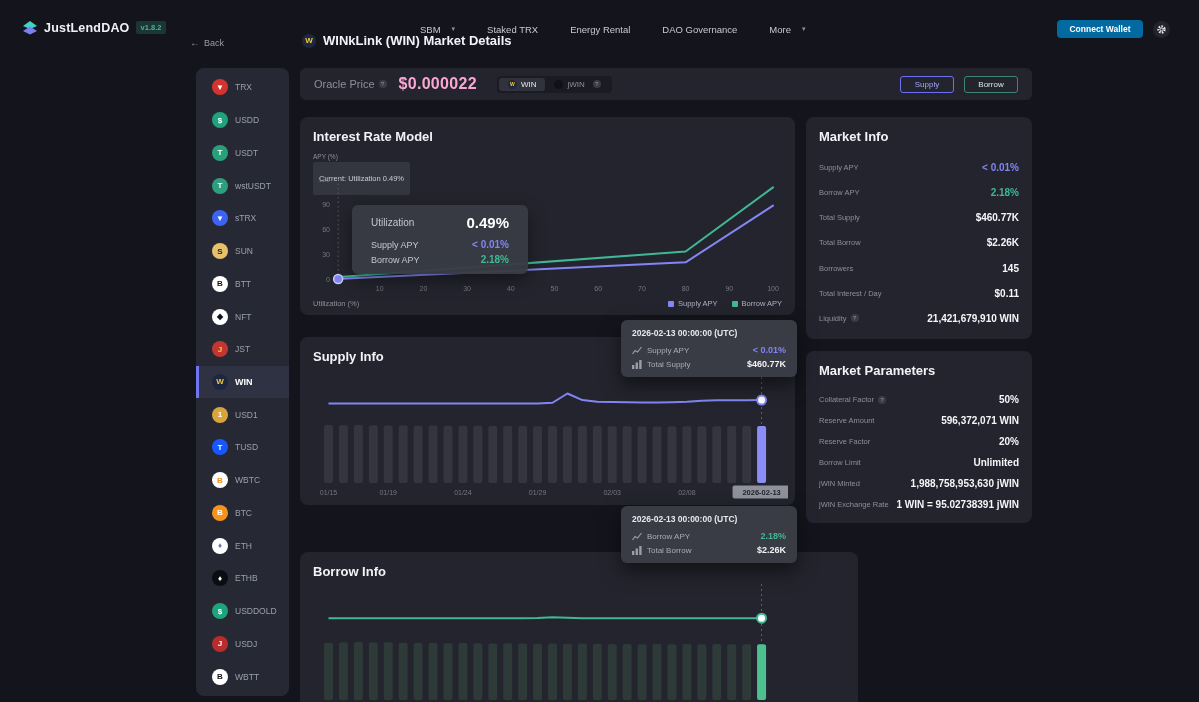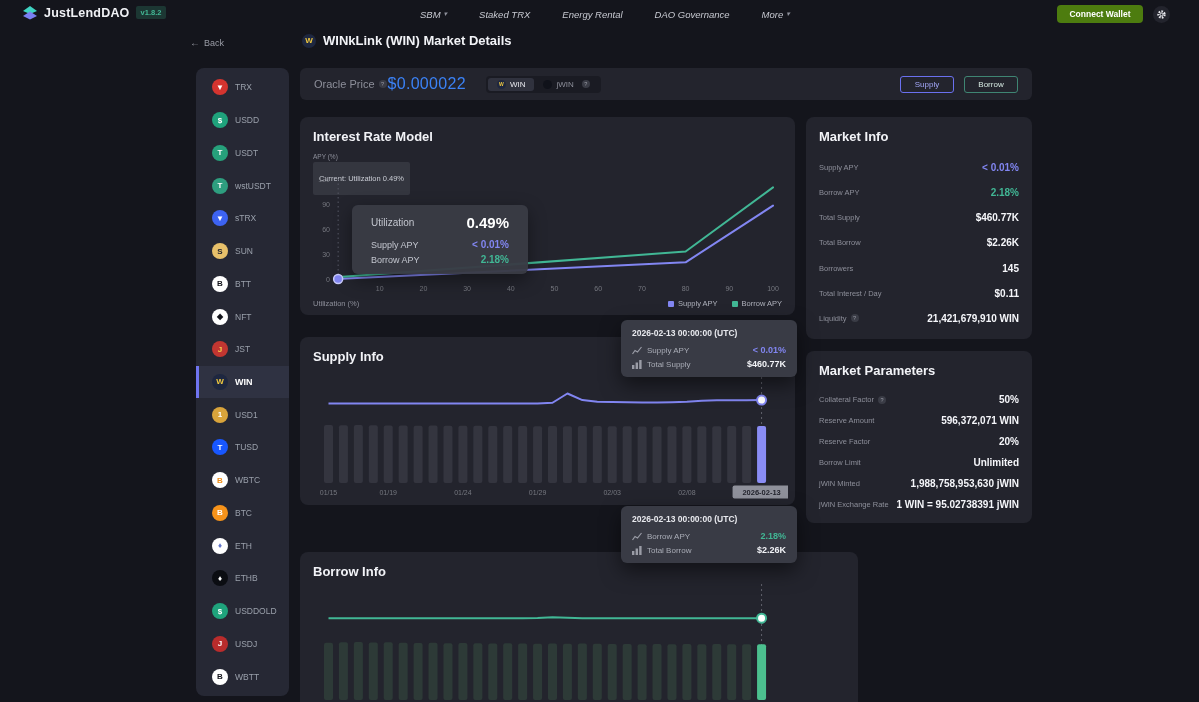--- a/index.html
+++ b/index.html
@@ -1,26 +1,26 @@
 <!DOCTYPE html>
 <html><head>
 <meta charset="utf-8">
 <style>
   html,body{margin:0;padding:0;background:#14151c;font-family:"Liberation Sans",sans-serif;}
   #app{position:relative;width:1199px;height:702px;overflow:hidden;background:#14151c;color:#e8e9ee;}
 
   
-  .topbar{position:absolute;left:0;top:1px;width:100%;height:26px;}
+  .topbar{position:absolute;left:0;top:16px;width:100%;height:26px;}
   .logo{position:absolute;left:22px;top:4px;display:flex;align-items:center;gap:6px;cursor:pointer;}
   .logo-text{font-size:12.5px;font-weight:bold;color:#f0f1f5;letter-spacing:.2px;}
   .badge-version{background:#1c3733;color:#43b795;font-size:7.5px;padding:2px 5px;border-radius:2px;font-weight:bold;}
   .top-nav{position:absolute;left:420px;top:0;height:26px;display:flex;align-items:center;gap:32px;}
-  .nav-item{font-size:9.5px;color:#c7c9d1;cursor:pointer;display:flex;gap:3px;align-items:center;white-space:nowrap;font-style:italic;}
+  .nav-item{font-size:9.5px;color:#c7c9d1;cursor:pointer;display:flex;gap:11px;align-items:center;white-space:nowrap;}
   .caret{font-size:7px;color:#8d8f9a;}
-  .connect-btn{position:absolute;right:56px;top:4px;width:86px;height:18px;background:#4d7c0f;border-radius:4px;color:#fff;font-size:8.5px;font-weight:bold;display:flex;align-items:center;justify-content:center;cursor:pointer;}
+  .connect-btn{position:absolute;right:56px;top:4px;width:86px;height:18px;background:#0369a1;border-radius:4px;color:#fff;font-size:8.5px;font-weight:bold;display:flex;align-items:center;justify-content:center;cursor:pointer;}
   .gear{position:absolute;right:29px;top:5px;width:17px;height:17px;border-radius:50%;background:#23242d;display:flex;align-items:center;justify-content:center;cursor:pointer;}
 
   
   .back-btn{position:absolute;left:190px;top:37px;font-size:9px;color:#9a9ca6;display:flex;gap:4px;align-items:center;cursor:pointer;}
   .back-arrow{font-size:10px;}
   .page-title{position:absolute;left:302px;top:33px;display:flex;gap:7px;align-items:center;font-size:13px;font-weight:bold;color:#f2f3f7;}
   .coin{border-radius:50%;display:flex;align-items:center;justify-content:center;font-weight:bold;flex-shrink:0;}
   .title-coin{width:14px;height:14px;background:#1e2740;color:#f0c93f;font-size:8px;}
 
   
@@ -28,21 +28,21 @@
   .token-item{flex:1;display:flex;align-items:center;gap:7px;padding-left:13px;border-left:3px solid transparent;cursor:pointer;}
   .token-item.active{background:#2f3242;border-left-color:#6f74f0;}
   .token-icon{width:16px;height:16px;border-radius:50%;display:flex;align-items:center;justify-content:center;font-size:8px;font-weight:bold;flex-shrink:0;}
   .token-label{font-size:8.5px;color:#9aa0ab;}
   .token-item.active .token-label{color:#fff;font-weight:bold;font-size:9px;}
 
   
   .price-bar{position:absolute;left:300px;top:68px;width:732px;height:32px;background:#23242d;border-radius:6px;display:flex;align-items:center;padding:0 14px;box-sizing:border-box;}
   .oracle-label{font-size:11px;color:#8d8f9a;}
   .help-icon{width:8px;height:8px;border-radius:50%;background:#3a3c46;color:#9a9ca6;font-size:5.5px;display:inline-flex;align-items:center;justify-content:center;margin-left:4px;cursor:pointer;flex-shrink:0;}
-  .oracle-price{font-size:16px;font-weight:normal;color:#3b82f6;margin-left:1px;letter-spacing:.3px;}
+  .oracle-price{font-size:16px;font-weight:bold;color:#f9a8d4;margin-left:12px;letter-spacing:.3px;}
   .toggle{margin-left:20px;background:#1a1b23;border-radius:4px;padding:2px;display:flex;align-items:center;}
   .toggle-seg{display:flex;align-items:center;gap:4px;padding:2px 9px;border-radius:3px;font-size:8px;color:#8d8f9a;cursor:pointer;}
   .toggle-seg.active{background:#30323e;color:#e8e9ee;}
   .seg-coin{width:9px;height:9px;font-size:5px;background:#1e2740;color:#f0c93f;}
   .seg-coin.dark{background:#10121a;color:#8d8f9a;}
   .action-btns{margin-left:auto;display:flex;gap:10px;}
   .btn-outline{width:54px;height:17px;border-radius:3px;font-size:8px;display:flex;align-items:center;justify-content:center;cursor:pointer;box-sizing:border-box;}
   .btn-supply{border:1px solid #6a70ef;color:#a3a7f8;}
   .btn-borrow{border:1px solid #3f8573;color:#d6e9e2;}
 

